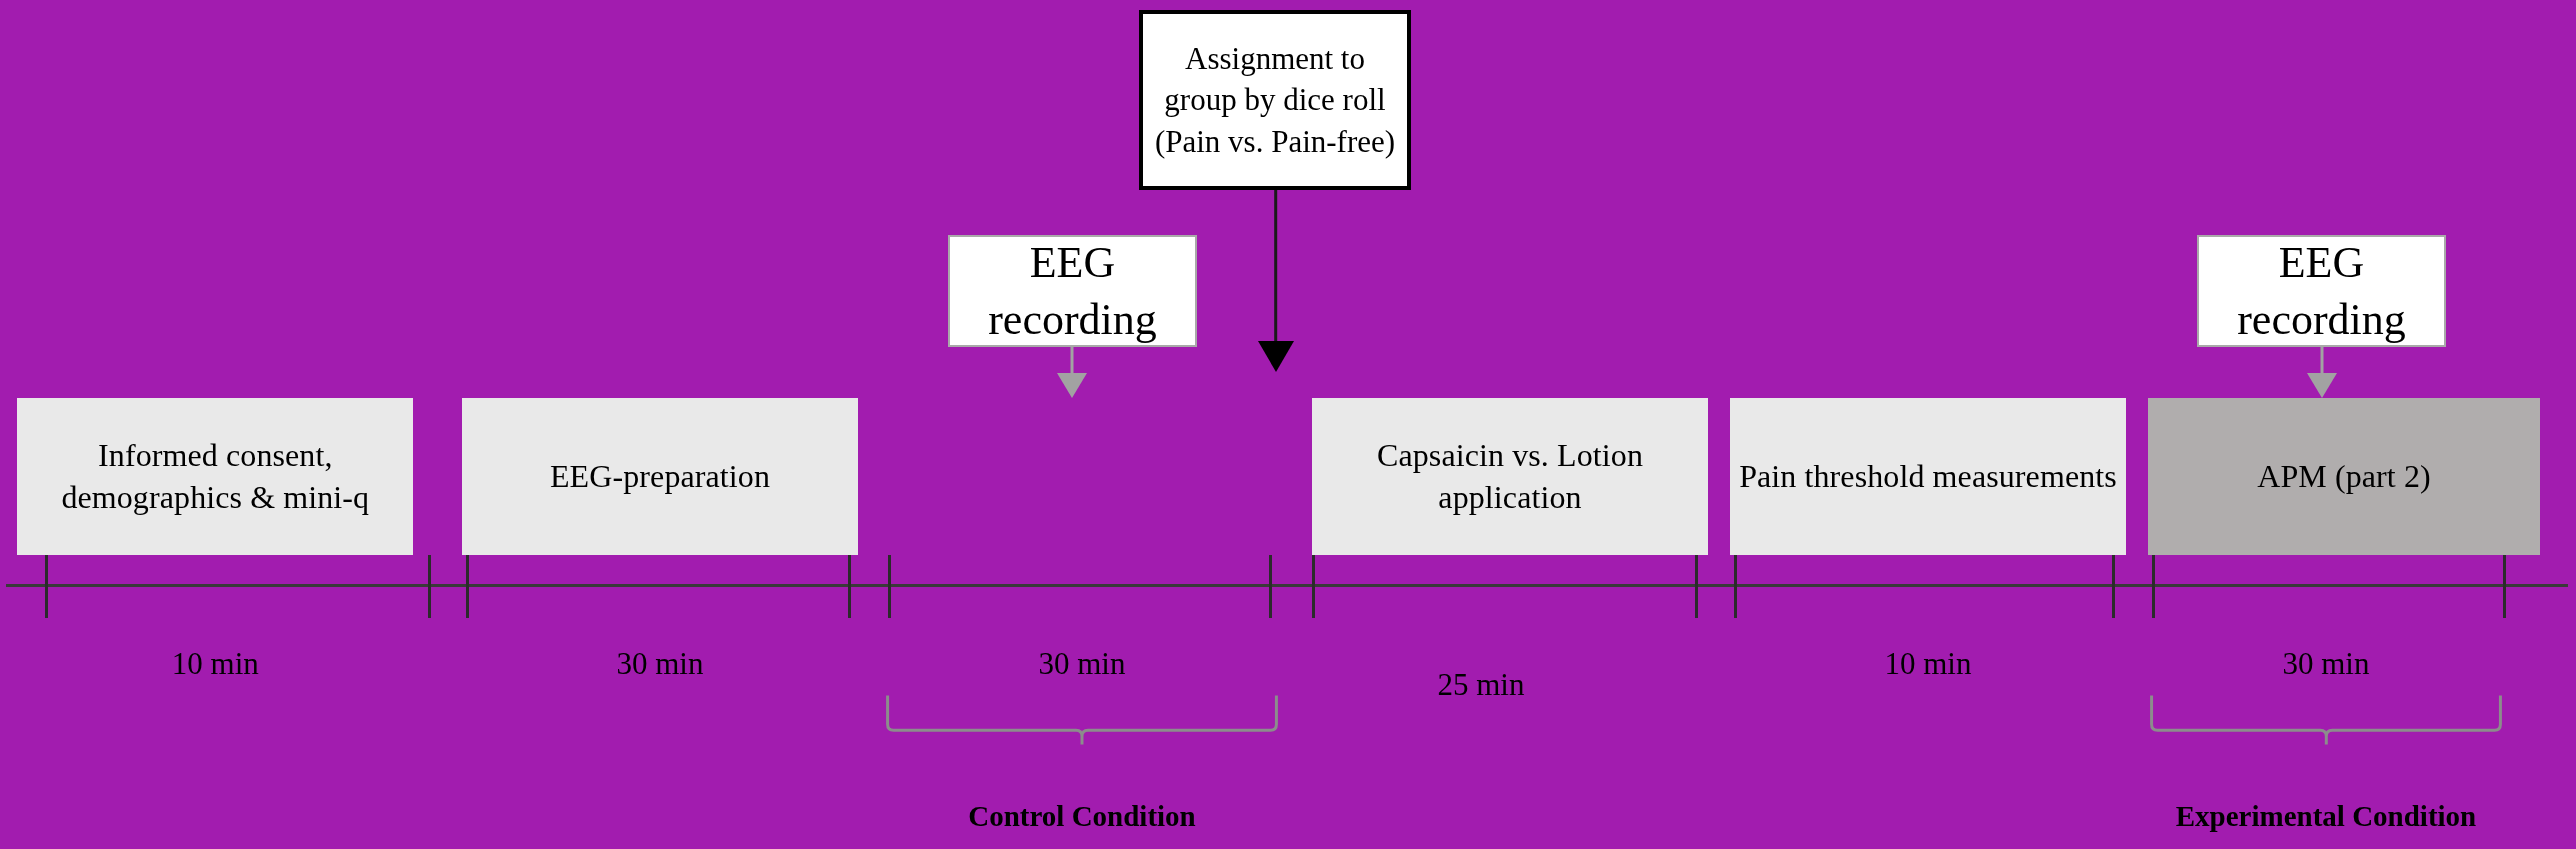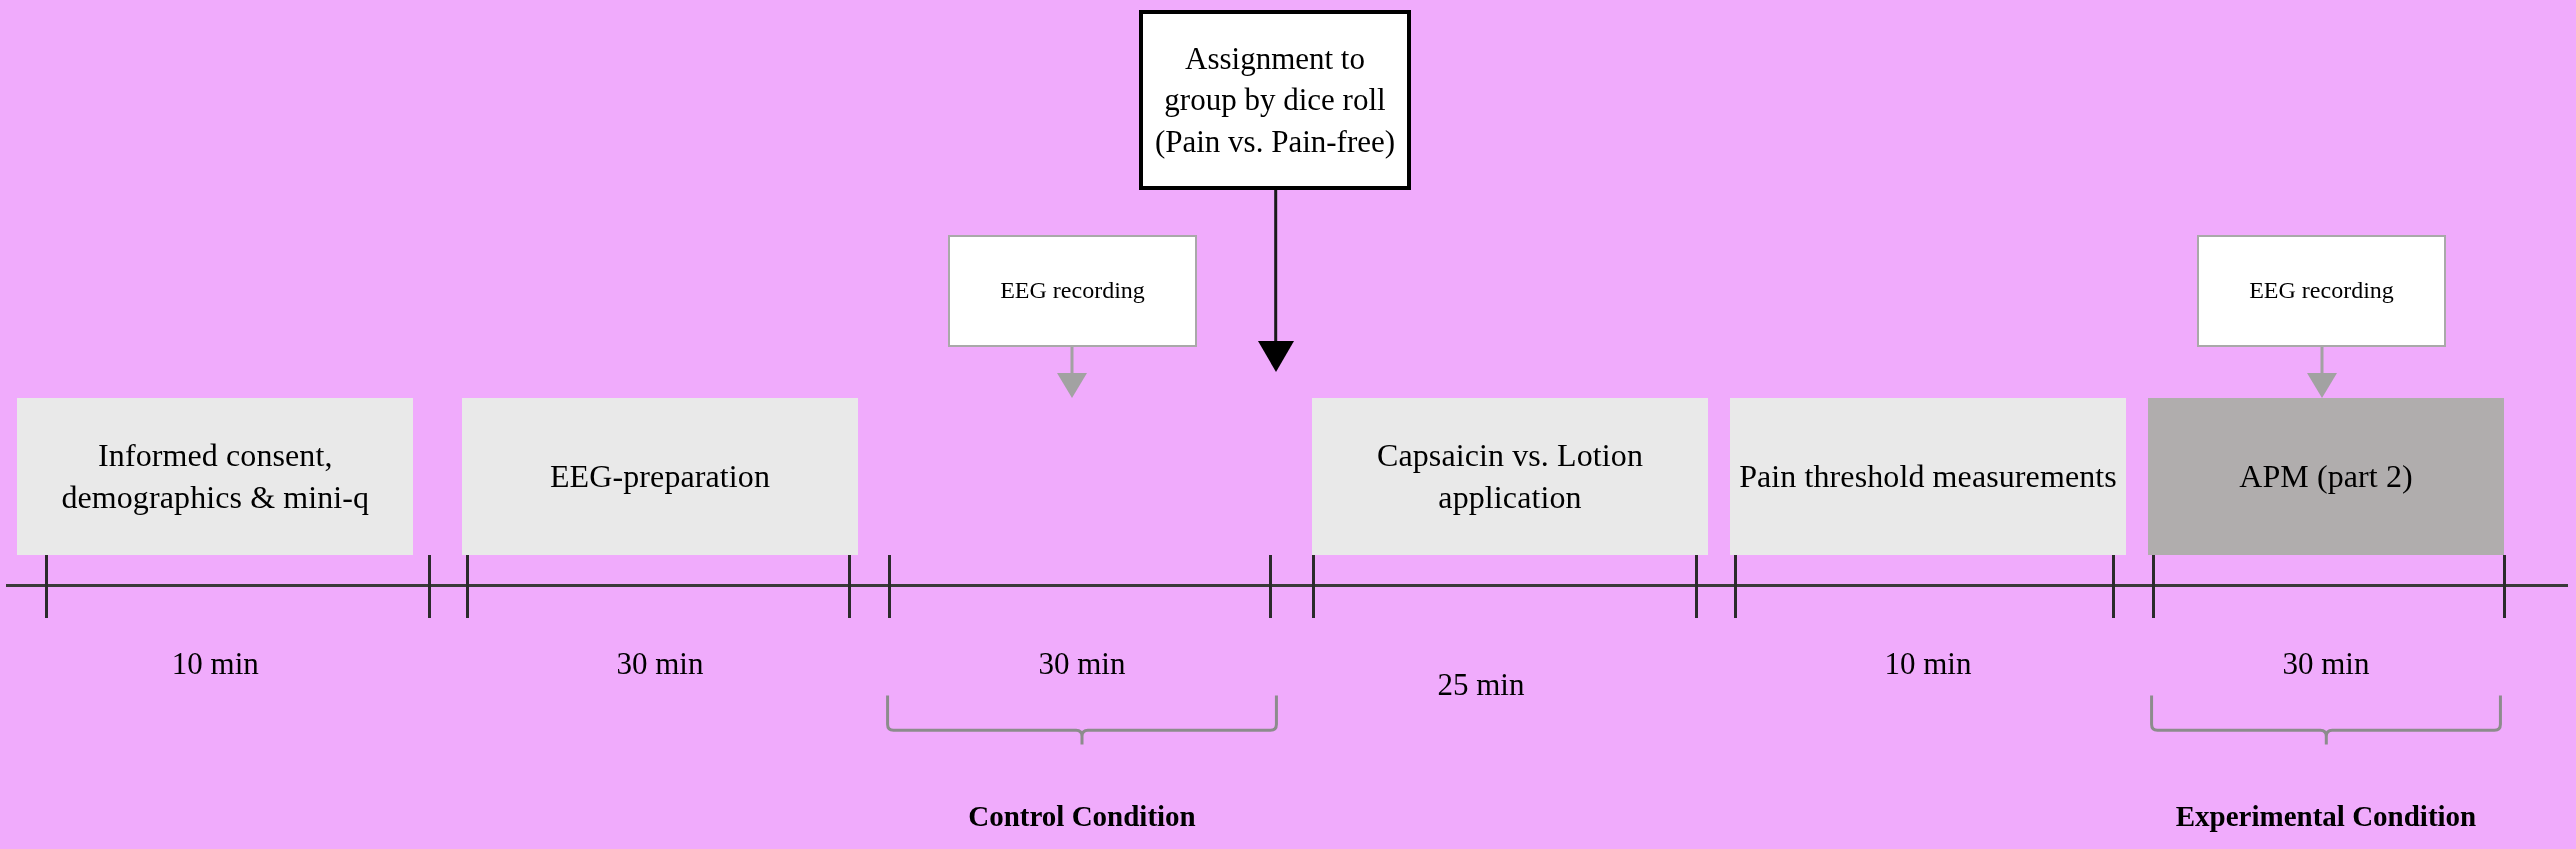--- a/index.html
+++ b/index.html
@@ -8,21 +8,21 @@
     background: #ffffff;
   }
   body {
     font-family: "Liberation Serif", "DejaVu Serif", serif;
     color: #000000;
   }
   #canvas {
     position: relative;
     width: 2576px;
     height: 850px;
-    background: #f0abfc;
+    background: #a21caf;
     overflow: hidden;
   }
 
   
   .axis-line {
     position: absolute;
     left: 6px;
     top: 584px;
     width: 2562px;
     height: 3px;
@@ -54,21 +54,21 @@
 
   
   .callout {
     position: absolute;
     box-sizing: border-box;
     display: flex;
     align-items: center;
     justify-content: center;
     text-align: center;
     background: #ffffff;
-    font-size: 24px;
+    font-size: 44px;
     line-height: 1.30;
     padding: 2.4px 6px;
   }
   .callout.eeg {
     border: 2.4px solid #a9a9a9;
   }
   .callout.assignment {
     border: 4.2px solid #000000;
     font-size: 31px;
     line-height: 1.33;
@@ -171,21 +171,21 @@
 
 
   <div class="phase-box light" style="left:1312px; top:398px; width:396px; height:157px;">
     <span>Capsaicin vs. Lotion application</span>
   </div>
 
   <div class="phase-box light" style="left:1730px; top:398px; width:396px; height:157px;">
     <span>Pain threshold measurements</span>
   </div>
 
-  <div class="phase-box dark" style="left:2148px; top:398px; width:356px; height:157px;">
+  <div class="phase-box dark" style="left:2148px; top:398px; width:392px; height:157px;">
     <span>APM (part 2)</span>
   </div>
 
   <div class="axis-line"></div>
 
   <div class="tick" style="left:45px;"></div>
   <div class="tick" style="left:428px;"></div>
   <div class="tick" style="left:466px;"></div>
   <div class="tick" style="left:848px;"></div>
   <div class="tick" style="left:888px;"></div>

